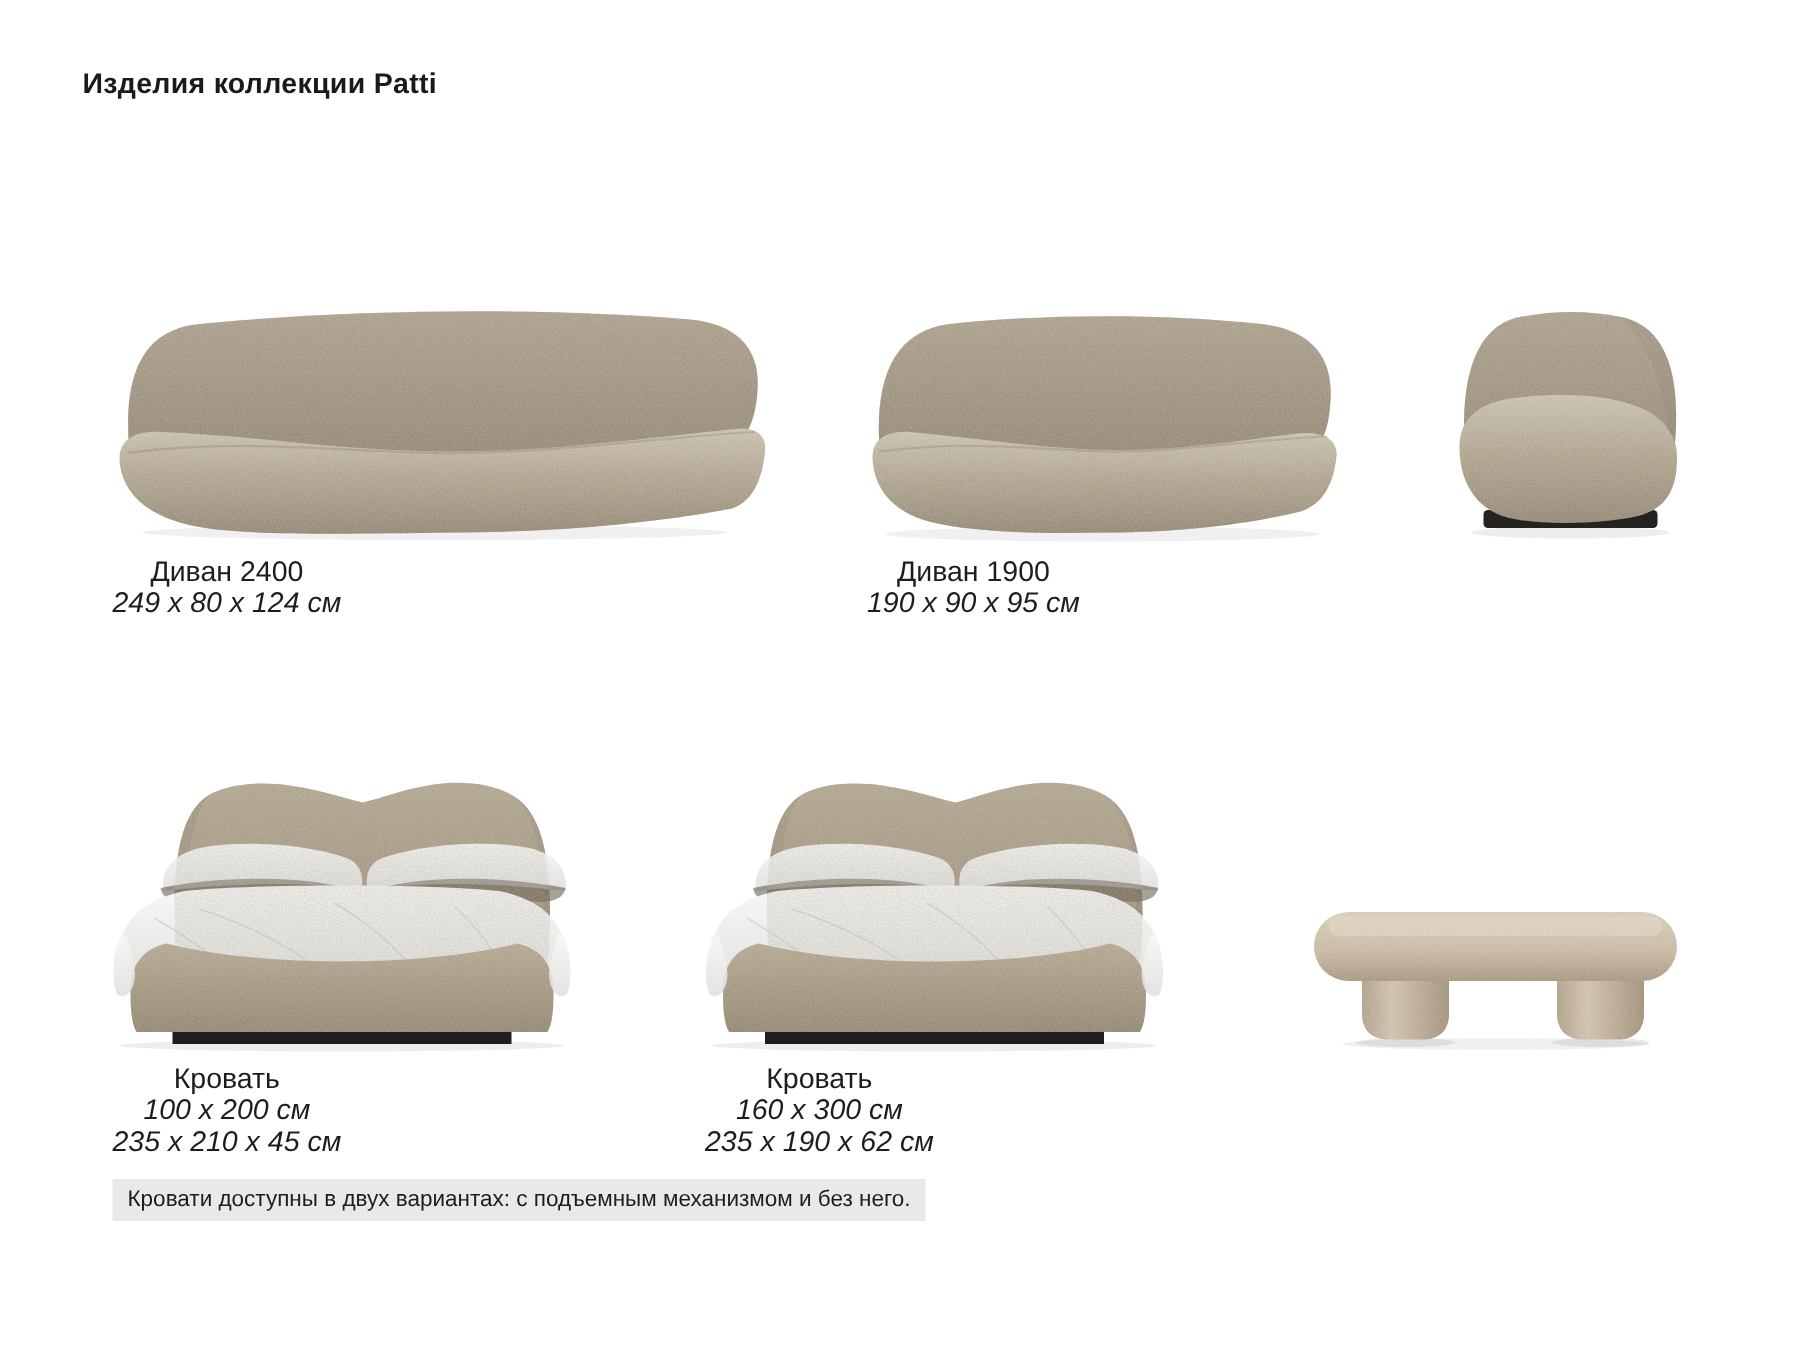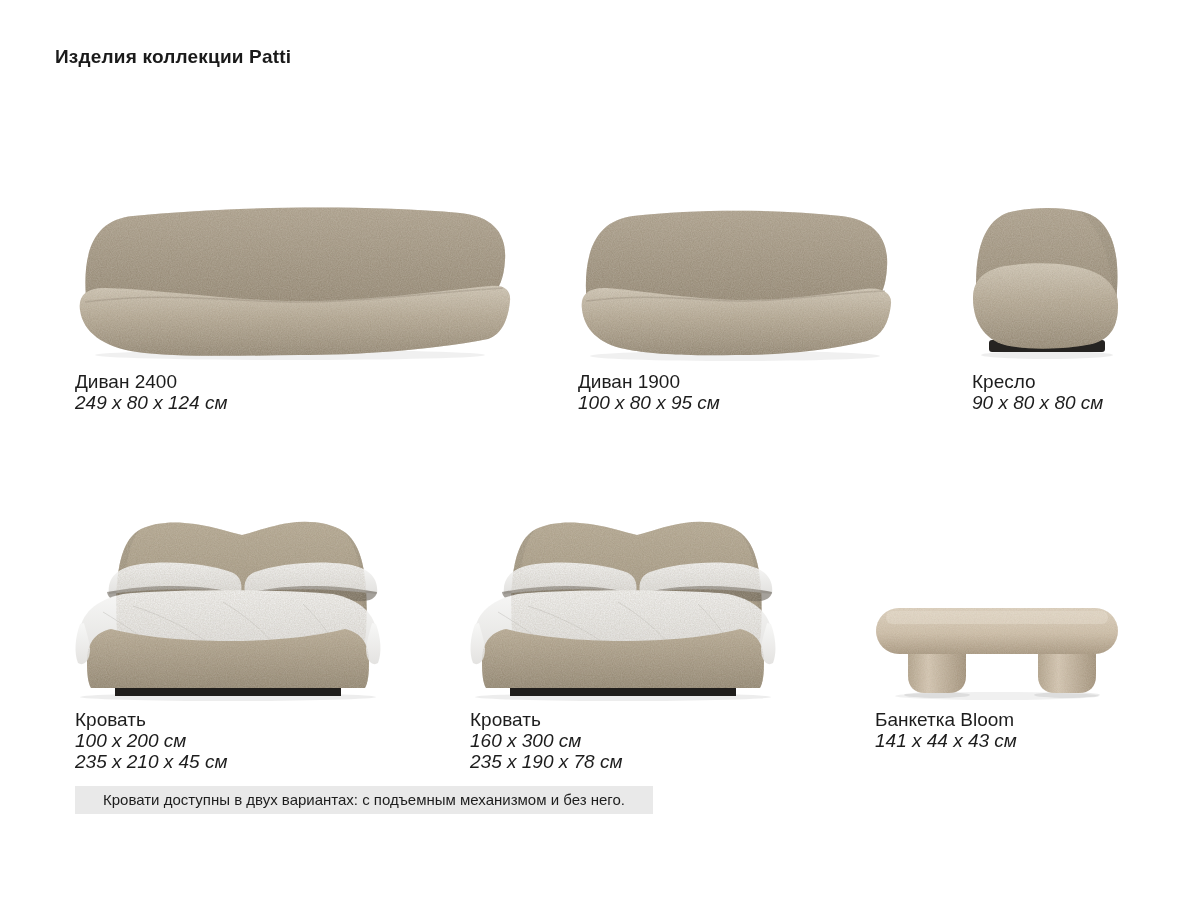--- a/index.html
+++ b/index.html
@@ -1,31 +1,31 @@
 <!DOCTYPE html>
 <html lang="ru"><head>
 <meta charset="utf-8">
 <style>
   html,body{margin:0;padding:0;background:#ffffff;}
   .canvas{
     position:relative;width:1200px;height:900px;background:#ffffff;
-    font-family:"Liberation Sans",sans-serif;color:#1c1c1c;overflow:hidden;
+    font-family:"Liberation Sans",sans-serif;color:#1c1c1c;overflow:hidden;text-align:center;
   }
   .title{
     position:absolute;left:55px;top:46px;margin:0;
     font-size:19px;font-weight:700;letter-spacing:.2px;color:#1a1a1a;
   }
   .pimg{position:absolute;margin:0;padding:0;}
   .pimg svg{display:block;}
   .plabel{position:absolute;font-size:19px;line-height:21px;color:#1d1d1d;}
   .pname{font-weight:400;}
   .pdim{font-weight:400;font-style:italic;}
   .note{
     position:absolute;left:75px;top:786px;display:inline-block;
-    background:#e9e9e9;padding:4px 28px;font-size:15px;line-height:20px;color:#1d1d1d;
+    background:#e9e9e9;padding:4px 10px;font-size:15px;line-height:20px;color:#1d1d1d;
   }
 </style>
 </head>
 <body>
 
 <div class="canvas">
 
   <svg width="0" height="0" style="position:absolute" aria-hidden="true">
     <defs>
       <linearGradient id="gBack" x1="0" y1="0" x2="0" y2="1">
@@ -131,85 +131,77 @@
       <ellipse cx="158" cy="151" rx="145" ry="5" fill="#000000" opacity="0.06"></ellipse>
       <path d="M 10 102 C 5 52 16 16 56 11 C 120 4 200 4 264 11 C 298 15 312 34 310 62 C 309 80 305 90 298 96 L 295 104 C 200 97 100 99 10 102 Z" fill="url(#gBack)"></path>
       <path d="M 5 104 C 3 90 11 82 30 83 C 75 87 115 94 158 95 C 205 96 255 88 288 84 C 305 82 315 88 314 99 C 312 118 305 131 290 136 C 245 147 195 150 158 150 C 110 151 70 149 48 144 C 22 139 7 124 5 104 Z" fill="url(#gSeat)"></path>
       <path d="M 9 96 C 70 88 115 95 158 96 C 205 97 255 88 308 86" stroke="#6f6453" stroke-width="1.5" fill="none" opacity="0.3"></path>
       <rect width="320" height="160" clip-path="url(#s2c)" filter="url(#fDark)" opacity="0.42"></rect>
       <rect width="320" height="160" clip-path="url(#s2c)" filter="url(#fLight)" opacity="0.3"></rect>
     </svg>
   </figure>
   <div class="plabel" style="left:578px;top:371px;">
     <div class="pname">Диван 1900</div>
-    <div class="pdim">100 x 80 x 95 см</div>
+    <div class="pdim">190 x 90 x 95 см</div>
   </div>
 
   <figure class="pimg" style="left:967px;top:202px;">
     <svg width="160" height="165" viewBox="0 0 160 165">
       <clipPath id="chc">
         <path d="M 10 102 C 5 44 20 13 48 9 C 70 5 92 5 112 9 C 141 14 153 42 150 88 L 148 118 L 12 118 Z"></path>
         <path d="M 6 96 C 6 78 17 68 38 64 C 72 59 106 61 127 70 C 143 77 151 89 151 103 C 151 124 144 137 125 142 C 98 148 57 148 38 143 C 16 137 6 118 6 96 Z"></path>
       </clipPath>
       <ellipse cx="80" cy="153" rx="66" ry="4" fill="#000000" opacity="0.07"></ellipse>
       <rect x="22" y="138" width="116" height="12" rx="3" fill="#252321"></rect>
       <path d="M 10 102 C 5 44 20 13 48 9 C 70 5 92 5 112 9 C 141 14 153 42 150 88 L 148 118 L 12 118 Z" fill="url(#gBack)"></path>
       <path d="M 112 9 C 141 14 153 42 150 88 L 148 112 C 146 70 138 30 112 9 Z" fill="#6e6251" opacity="0.15"></path>
       <path d="M 6 96 C 6 78 17 68 38 64 C 72 59 106 61 127 70 C 143 77 151 89 151 103 C 151 124 144 137 125 142 C 98 148 57 148 38 143 C 16 137 6 118 6 96 Z" fill="url(#gSeat)"></path>
       <rect width="160" height="165" clip-path="url(#chc)" filter="url(#fDark)" opacity="0.42"></rect>
       <rect width="160" height="165" clip-path="url(#chc)" filter="url(#fLight)" opacity="0.3"></rect>
     </svg>
   </figure>
-  <div class="plabel" style="left:972px;top:371px;">
-    <div class="pname">Кресло</div>
-    <div class="pdim">90 x 80 x 80 см</div>
-  </div>
 
   <figure class="pimg" style="left:63px;top:512px;">
     <svg width="330" height="190" viewBox="0 0 330 190">
       <use href="#bedArt"></use>
     </svg>
   </figure>
   <div class="plabel" style="left:75px;top:709px;">
     <div class="pname">Кровать</div>
     <div class="pdim">100 x 200 см</div>
     <div class="pdim">235 x 210 x 45 см</div>
   </div>
 
   <figure class="pimg" style="left:458px;top:512px;">
     <svg width="330" height="190" viewBox="0 0 330 190">
       <use href="#bedArt"></use>
     </svg>
   </figure>
   <div class="plabel" style="left:470px;top:709px;">
     <div class="pname">Кровать</div>
     <div class="pdim">160 x 300 см</div>
-    <div class="pdim">235 x 190 x 78 см</div>
+    <div class="pdim">235 x 190 x 62 см</div>
   </div>
 
   <figure class="pimg" style="left:872px;top:602px;">
     <svg width="250" height="100" viewBox="0 0 250 100">
       <clipPath id="bnc">
         <rect x="4" y="6" width="242" height="46" rx="23"></rect>
         <path d="M 36 46 L 36 74 C 36 85 43 91 53 91 L 77 91 C 87 91 94 85 94 74 L 94 46 Z"></path>
         <path d="M 166 46 L 166 74 C 166 85 173 91 183 91 L 207 91 C 217 91 224 85 224 74 L 224 46 Z"></path>
       </clipPath>
       <ellipse cx="125" cy="94" rx="102" ry="4" fill="#000000" opacity="0.06"></ellipse>
       <ellipse cx="65" cy="93" rx="33" ry="3" fill="#000000" opacity="0.08"></ellipse>
       <ellipse cx="195" cy="93" rx="33" ry="3" fill="#000000" opacity="0.08"></ellipse>
       <path d="M 36 46 L 36 74 C 36 85 43 91 53 91 L 77 91 C 87 91 94 85 94 74 L 94 46 Z" fill="url(#gLeg)"></path>
       <path d="M 166 46 L 166 74 C 166 85 173 91 183 91 L 207 91 C 217 91 224 85 224 74 L 224 46 Z" fill="url(#gLeg)"></path>
       <rect x="4" y="6" width="242" height="46" rx="23" fill="url(#gCapsule)"></rect>
       <rect x="14" y="9" width="222" height="13" rx="6" fill="#e9dfcf" opacity="0.5"></rect>
       <rect width="250" height="100" clip-path="url(#bnc)" filter="url(#fDark)" opacity="0.18"></rect>
       <rect width="250" height="100" clip-path="url(#bnc)" filter="url(#fLight)" opacity="0.25"></rect>
     </svg>
   </figure>
-  <div class="plabel" style="left:875px;top:709px;">
-    <div class="pname">Банкетка Bloom</div>
-    <div class="pdim">141 x 44 x 43 см</div>
-  </div>
 
   <div class="note">
     <span>Кровати доступны в двух вариантах: с подъемным механизмом и без него.</span>
   </div>
 
 </div>
 
 </body></html>

